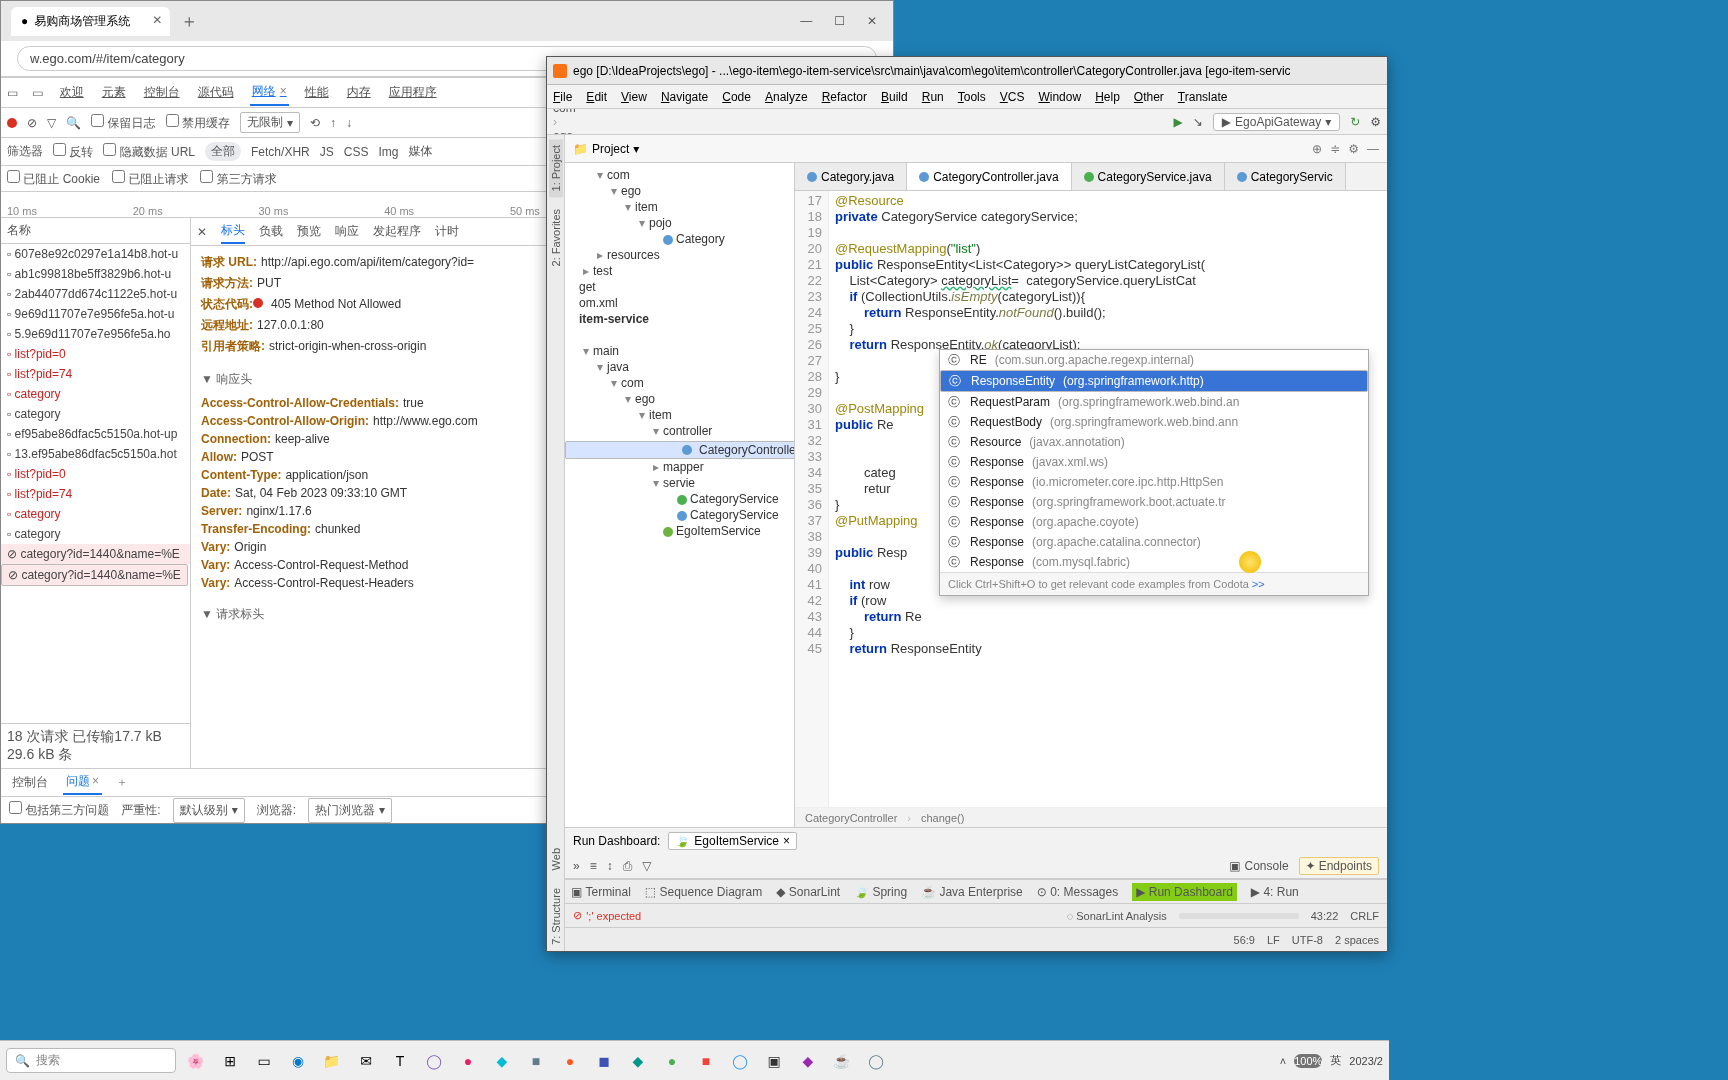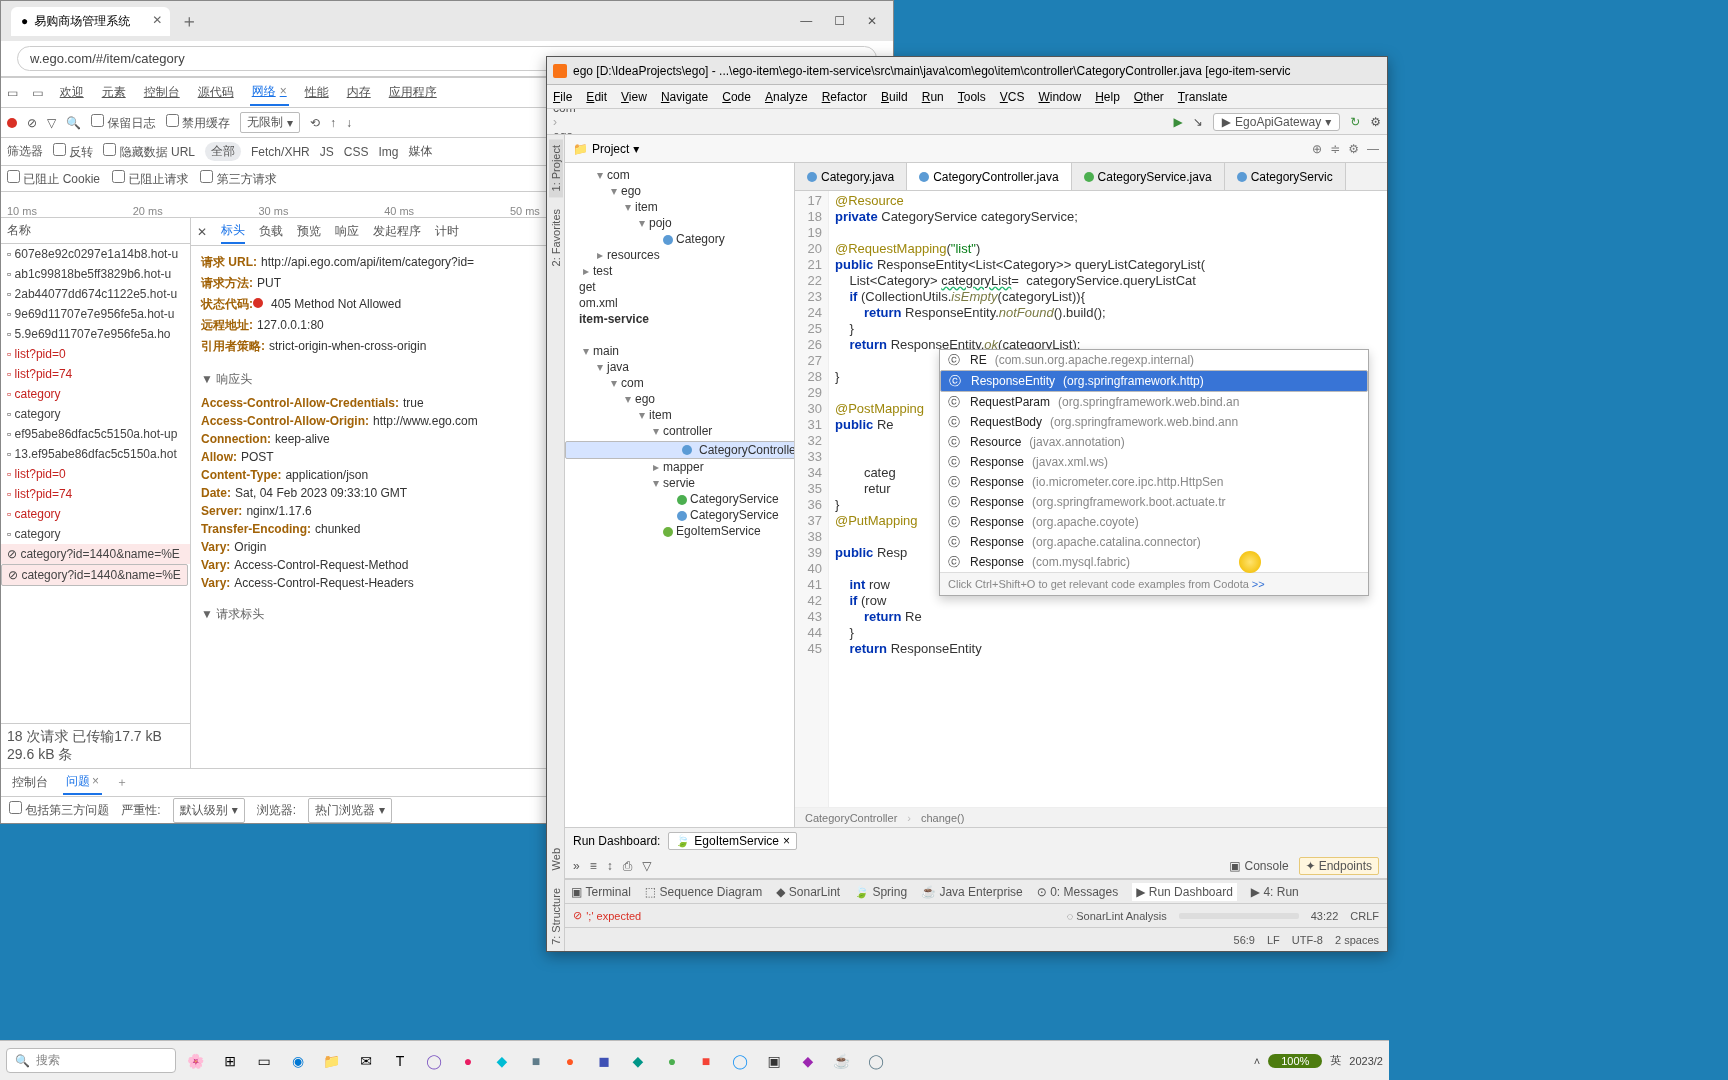--- a/index.html
+++ b/index.html
@@ -119,21 +119,21 @@
 .popup .tip .lnk{color:#3874d6;}
 .ecrumb{height:20px;border-top:1px solid #eee;display:flex;align-items:center;padding:0 10px;gap:10px;font-size:11px;color:#777;}
 .ecrumb .sp{color:#bbb;}
 .rundash-head{height:26px;border-top:1px solid #ccc;display:flex;align-items:center;padding:0 8px;gap:8px;}
 .rundash-head .svc{border:1px solid #bbb;padding:1px 6px;background:#fff;border-radius:2px;display:inline-flex;align-items:center;gap:4px;}
 .rundash-tools{height:26px;border-bottom:1px solid #ccc;display:flex;align-items:center;padding:0 8px;gap:10px;color:#555;}
 .rundash-tools .console{display:inline-flex;align-items:center;gap:4px;}
 .rundash-tools .ep{background:#fff6de;border:1px solid #e7c978;border-radius:2px;padding:1px 6px;display:inline-flex;align-items:center;gap:3px;}
 .toolwin{display:flex;align-items:center;height:24px;border-top:1px solid #ccc;padding:0 6px;gap:14px;font-size:12px;color:#555;background:#ececec;}
 .toolwin .tw{display:inline-flex;align-items:center;gap:4px;cursor:pointer;}
-.toolwin .tw.active{background:#ffffff;padding:2px 4px;}
+.toolwin .tw.active{background:#84cc16;padding:2px 4px;}
 .statusbar{display:flex;align-items:center;height:24px;border-top:1px solid #ccc;padding:0 8px;gap:10px;font-size:11px;color:#555;background:#ececec;}
 .statusbar .err{color:#d93025;display:inline-flex;align-items:center;gap:4px;}
 .statusbar .rbar{margin-left:auto;display:flex;align-items:center;gap:12px;}
 .prog{width:120px;height:6px;background:#ddd;border-radius:2px;overflow:hidden;}
 .prog .pf{width:70%;height:100%;background:#3874d6;}
 
 
 .taskbar{position:absolute;left:0;right:339px;bottom:0;height:40px;background:#efefef;border-top:1px solid #bbb;display:flex;align-items:center;padding:0 6px;gap:6px;}
 .search{display:flex;align-items:center;gap:6px;background:#fff;border:1px solid #bbb;border-radius:4px;padding:3px 8px;width:170px;}
 .tbicon{width:28px;height:28px;display:flex;align-items:center;justify-content:center;border-radius:2px;cursor:pointer;font-size:14px;}
@@ -513,19 +513,19 @@
   <div class="tbicon" style="color:#009688">◆</div>
   <div class="tbicon" style="color:#4caf50">●</div>
   <div class="tbicon" style="color:#f44336">■</div>
   <div class="tbicon" style="color:#2196f3">◯</div>
   <div class="tbicon" style="color:#333">▣</div>
   <div class="tbicon" style="color:#9c27b0">◆</div>
   <div class="tbicon" style="color:#f89820">☕</div>
   <div class="tbicon" style="color:#607d8b">◯</div>
   <div class="tray">
     <span>˄</span>
-    <span style="background:#4d7c0f;color:#fff;border-radius:8px;padding:1px 13px;">100%</span>
+    <span style="background:#737373;color:#fff;border-radius:8px;padding:1px 0;">100%</span>
     <span>英</span>
     <span>2023/2</span>
   </div>
 </div>
 
 </div>
 
 </body></html>

